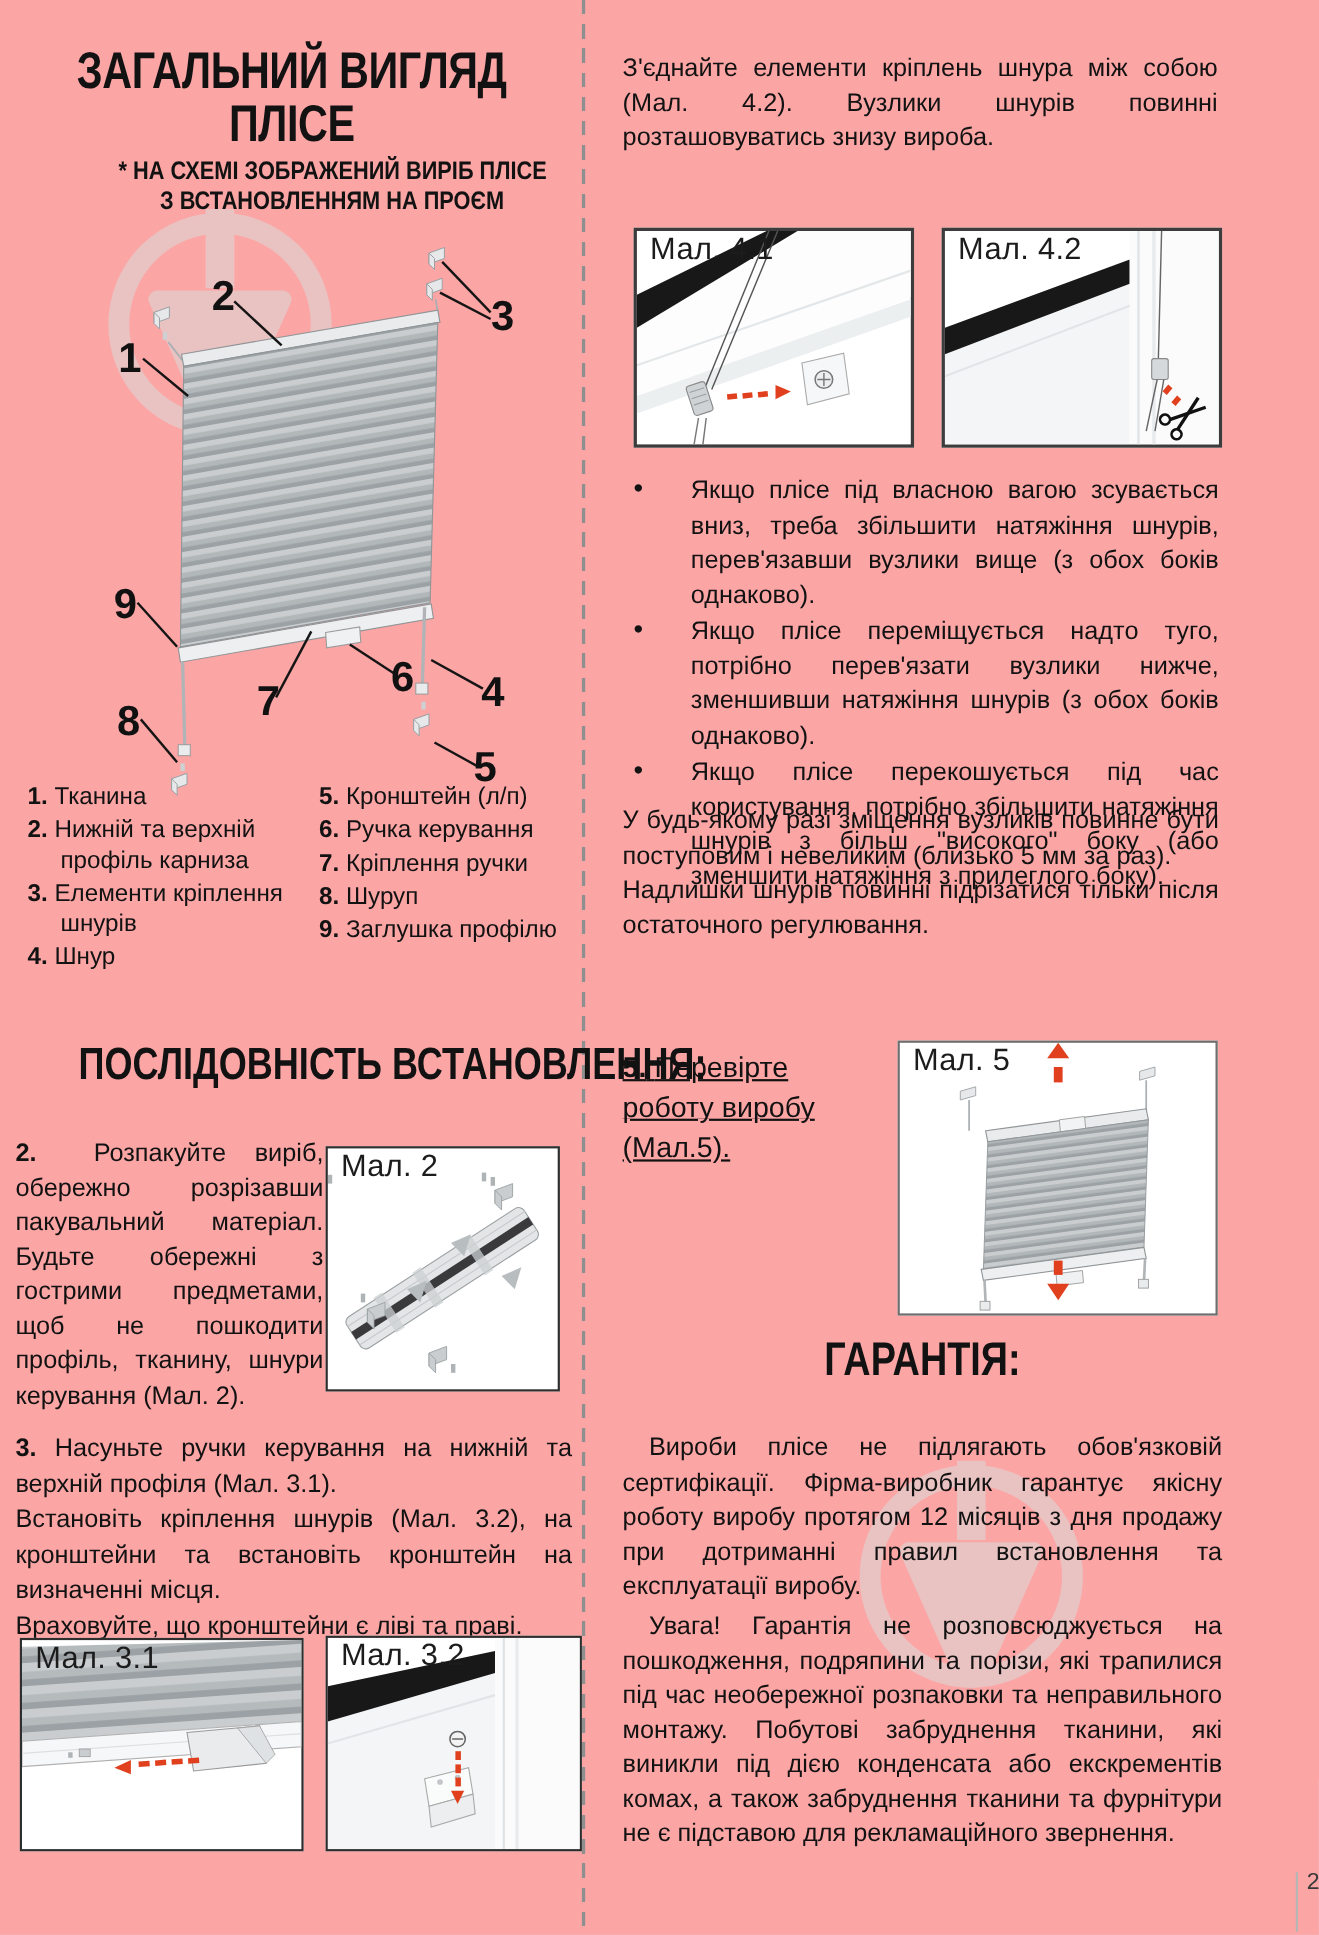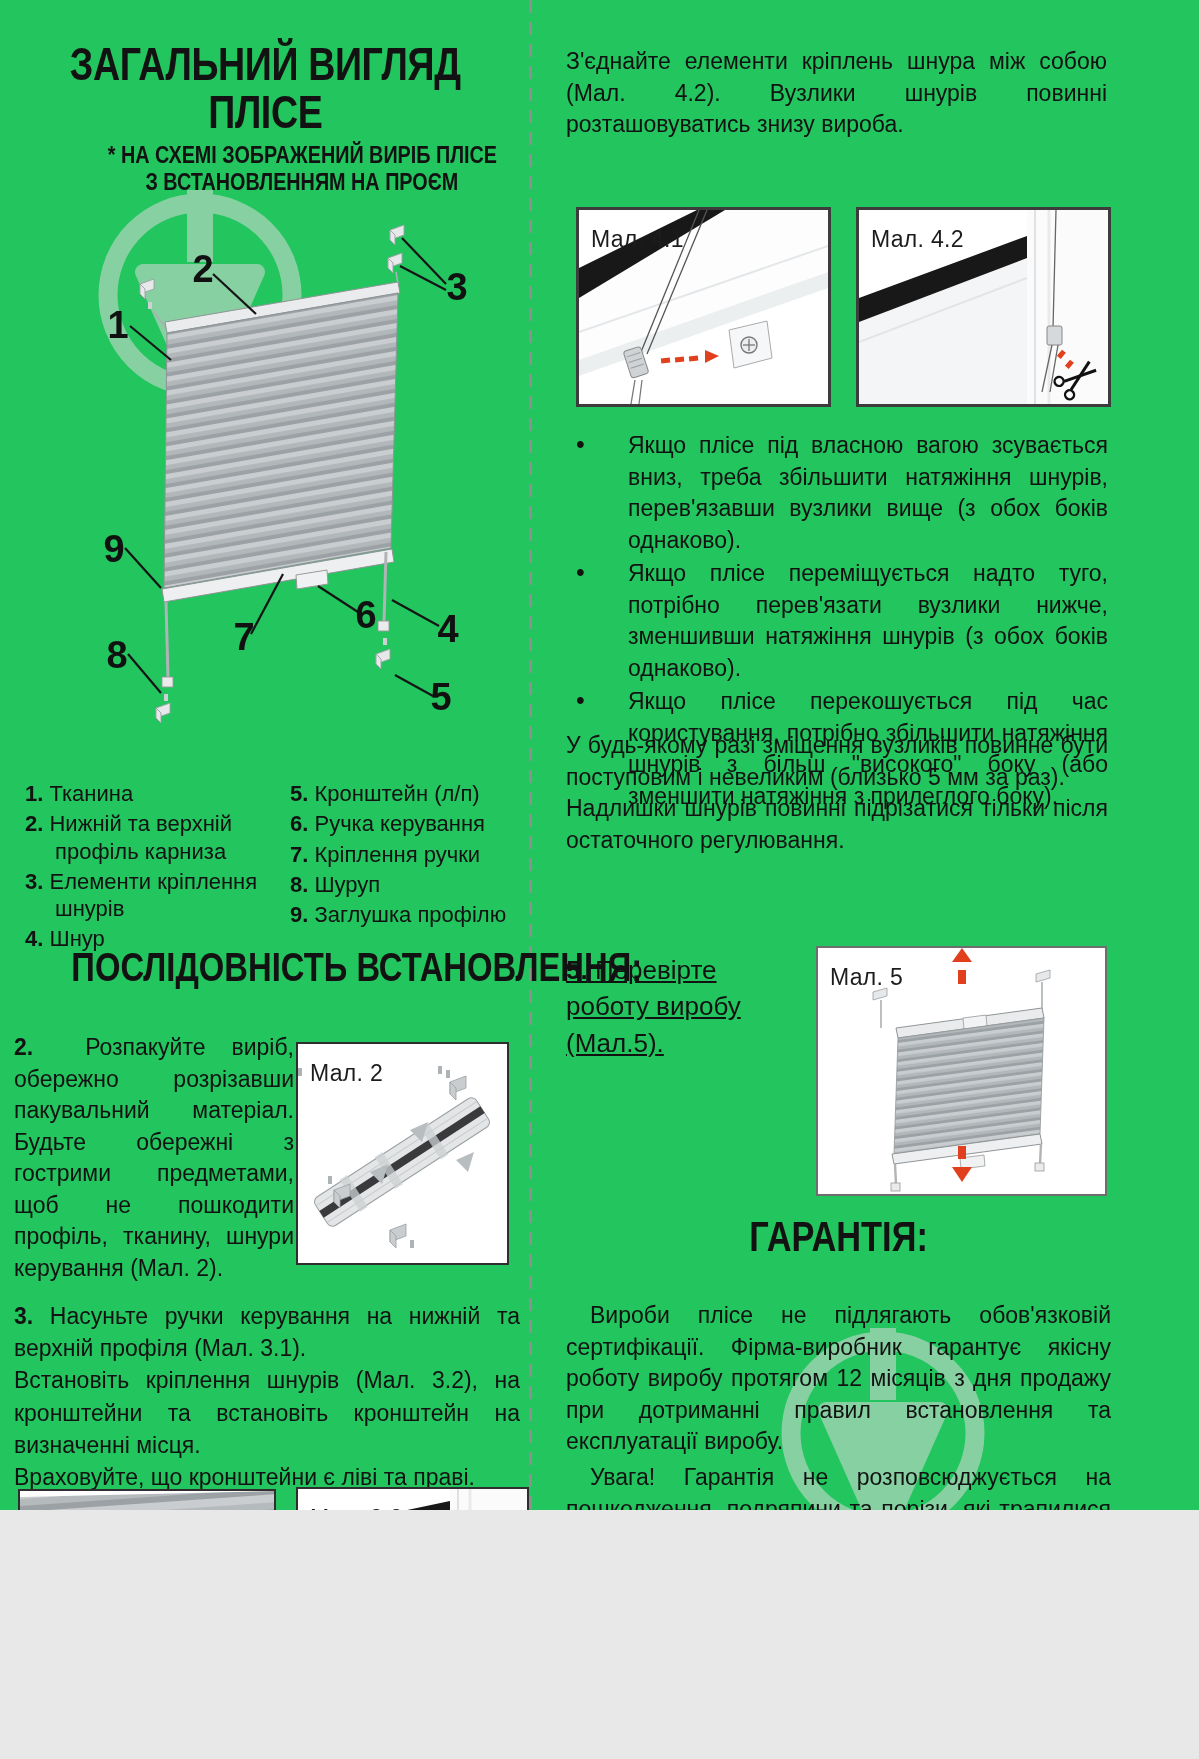--- a/index.html
+++ b/index.html
@@ -1,47 +1,47 @@
 <!DOCTYPE html>
 <html><head>
 <meta charset="utf-8">
 <style>
   html,body{margin:0;padding:0;background:#e8e8e8;}
-  .page{position:relative;width:1199px;height:1510px;background:#22c55e;margin:0 auto;
+  .page{position:relative;width:1199px;height:1759px;background:#fca5a5;margin:0 auto;
         font-family:"Liberation Sans",sans-serif;color:#121212;overflow:hidden;}
   .abs{position:absolute;}
   .cx{display:inline-block;transform:scaleX(.8);transform-origin:center top;white-space:nowrap;}
   .cx2{display:inline-block;transform:scaleX(.86);transform-origin:center top;white-space:nowrap;}
 
   .divider{position:absolute;left:529px;top:0;height:1759px;width:3px;
            background:repeating-linear-gradient(to bottom,#8f8f8f 0 13px,transparent 13px 22px);}
 
   .watermark{position:absolute;z-index:0;opacity:.55;}
   .content{position:relative;z-index:1;}
 
   .title{left:0;top:40px;width:530px;text-align:center;font-weight:800;font-size:47px;line-height:1.02;letter-spacing:-.5px;}
   .subtitle{left:0;top:142px;width:530px;text-align:center;font-weight:800;font-size:23px;line-height:1.18;padding-left:37px;}
 
-  .legend{left:25px;top:780px;width:500px;display:flex;gap:14px;font-size:22px;line-height:1.24;justify-content:center;}
+  .legend{left:25px;top:710px;width:500px;display:flex;gap:14px;font-size:22px;line-height:1.24;justify-content:center;}
   .legend .col1{width:252px;}
   .legend .col2{width:236px;}
   .legend-item{padding-left:30px;text-indent:-30px;margin-bottom:3px;}
   .legend-item b{font-weight:700;}
 
   .seq-heading{left:0;top:944px;width:530px;text-align:center;font-size:41px;font-weight:800;}
 
   .para{font-size:23px;line-height:1.37;text-align:justify;}
   .para b{font-weight:700;}
   .step2{left:14px;top:1032px;width:280px;}
   .step3{left:14px;top:1300px;width:506px;line-height:1.4;}
   .step4{left:566px;top:46px;width:541px;}
   .blockline{display:block;}
 
   .figbox{border:2px solid #2e2e2e;background:#fff;box-sizing:border-box;}
-  .figbox .figlabel{position:absolute;left:12px;top:16px;font-size:23px;color:#1c1c1c;letter-spacing:.3px;}
+  .figbox .figlabel{position:absolute;left:12px;top:0;font-size:28px;color:#1c1c1c;letter-spacing:.3px;}
   .fig2{left:296px;top:1031px;width:213px;height:223px;margin-top:11px;}
   .fig31{left:18px;top:1489px;width:258px;height:194px;padding-left:44px;}
   .fig32{left:296px;top:1487px;width:233px;height:196px;}
   .fig41{left:576px;top:207px;width:255px;height:200px;border-width:3px;border-color:#3c3c3c;}
   .fig42{left:856px;top:207px;width:255px;height:200px;border-width:3px;border-color:#3c3c3c;}
   .fig5{left:816px;top:946px;width:291px;height:250px;border-color:#6e6e6e;}
   .figbox svg{position:absolute;left:0;top:0;}
 
   .bullets{left:566px;top:430px;width:542px;}
   .bullet{display:flex;margin-bottom:2px;}

